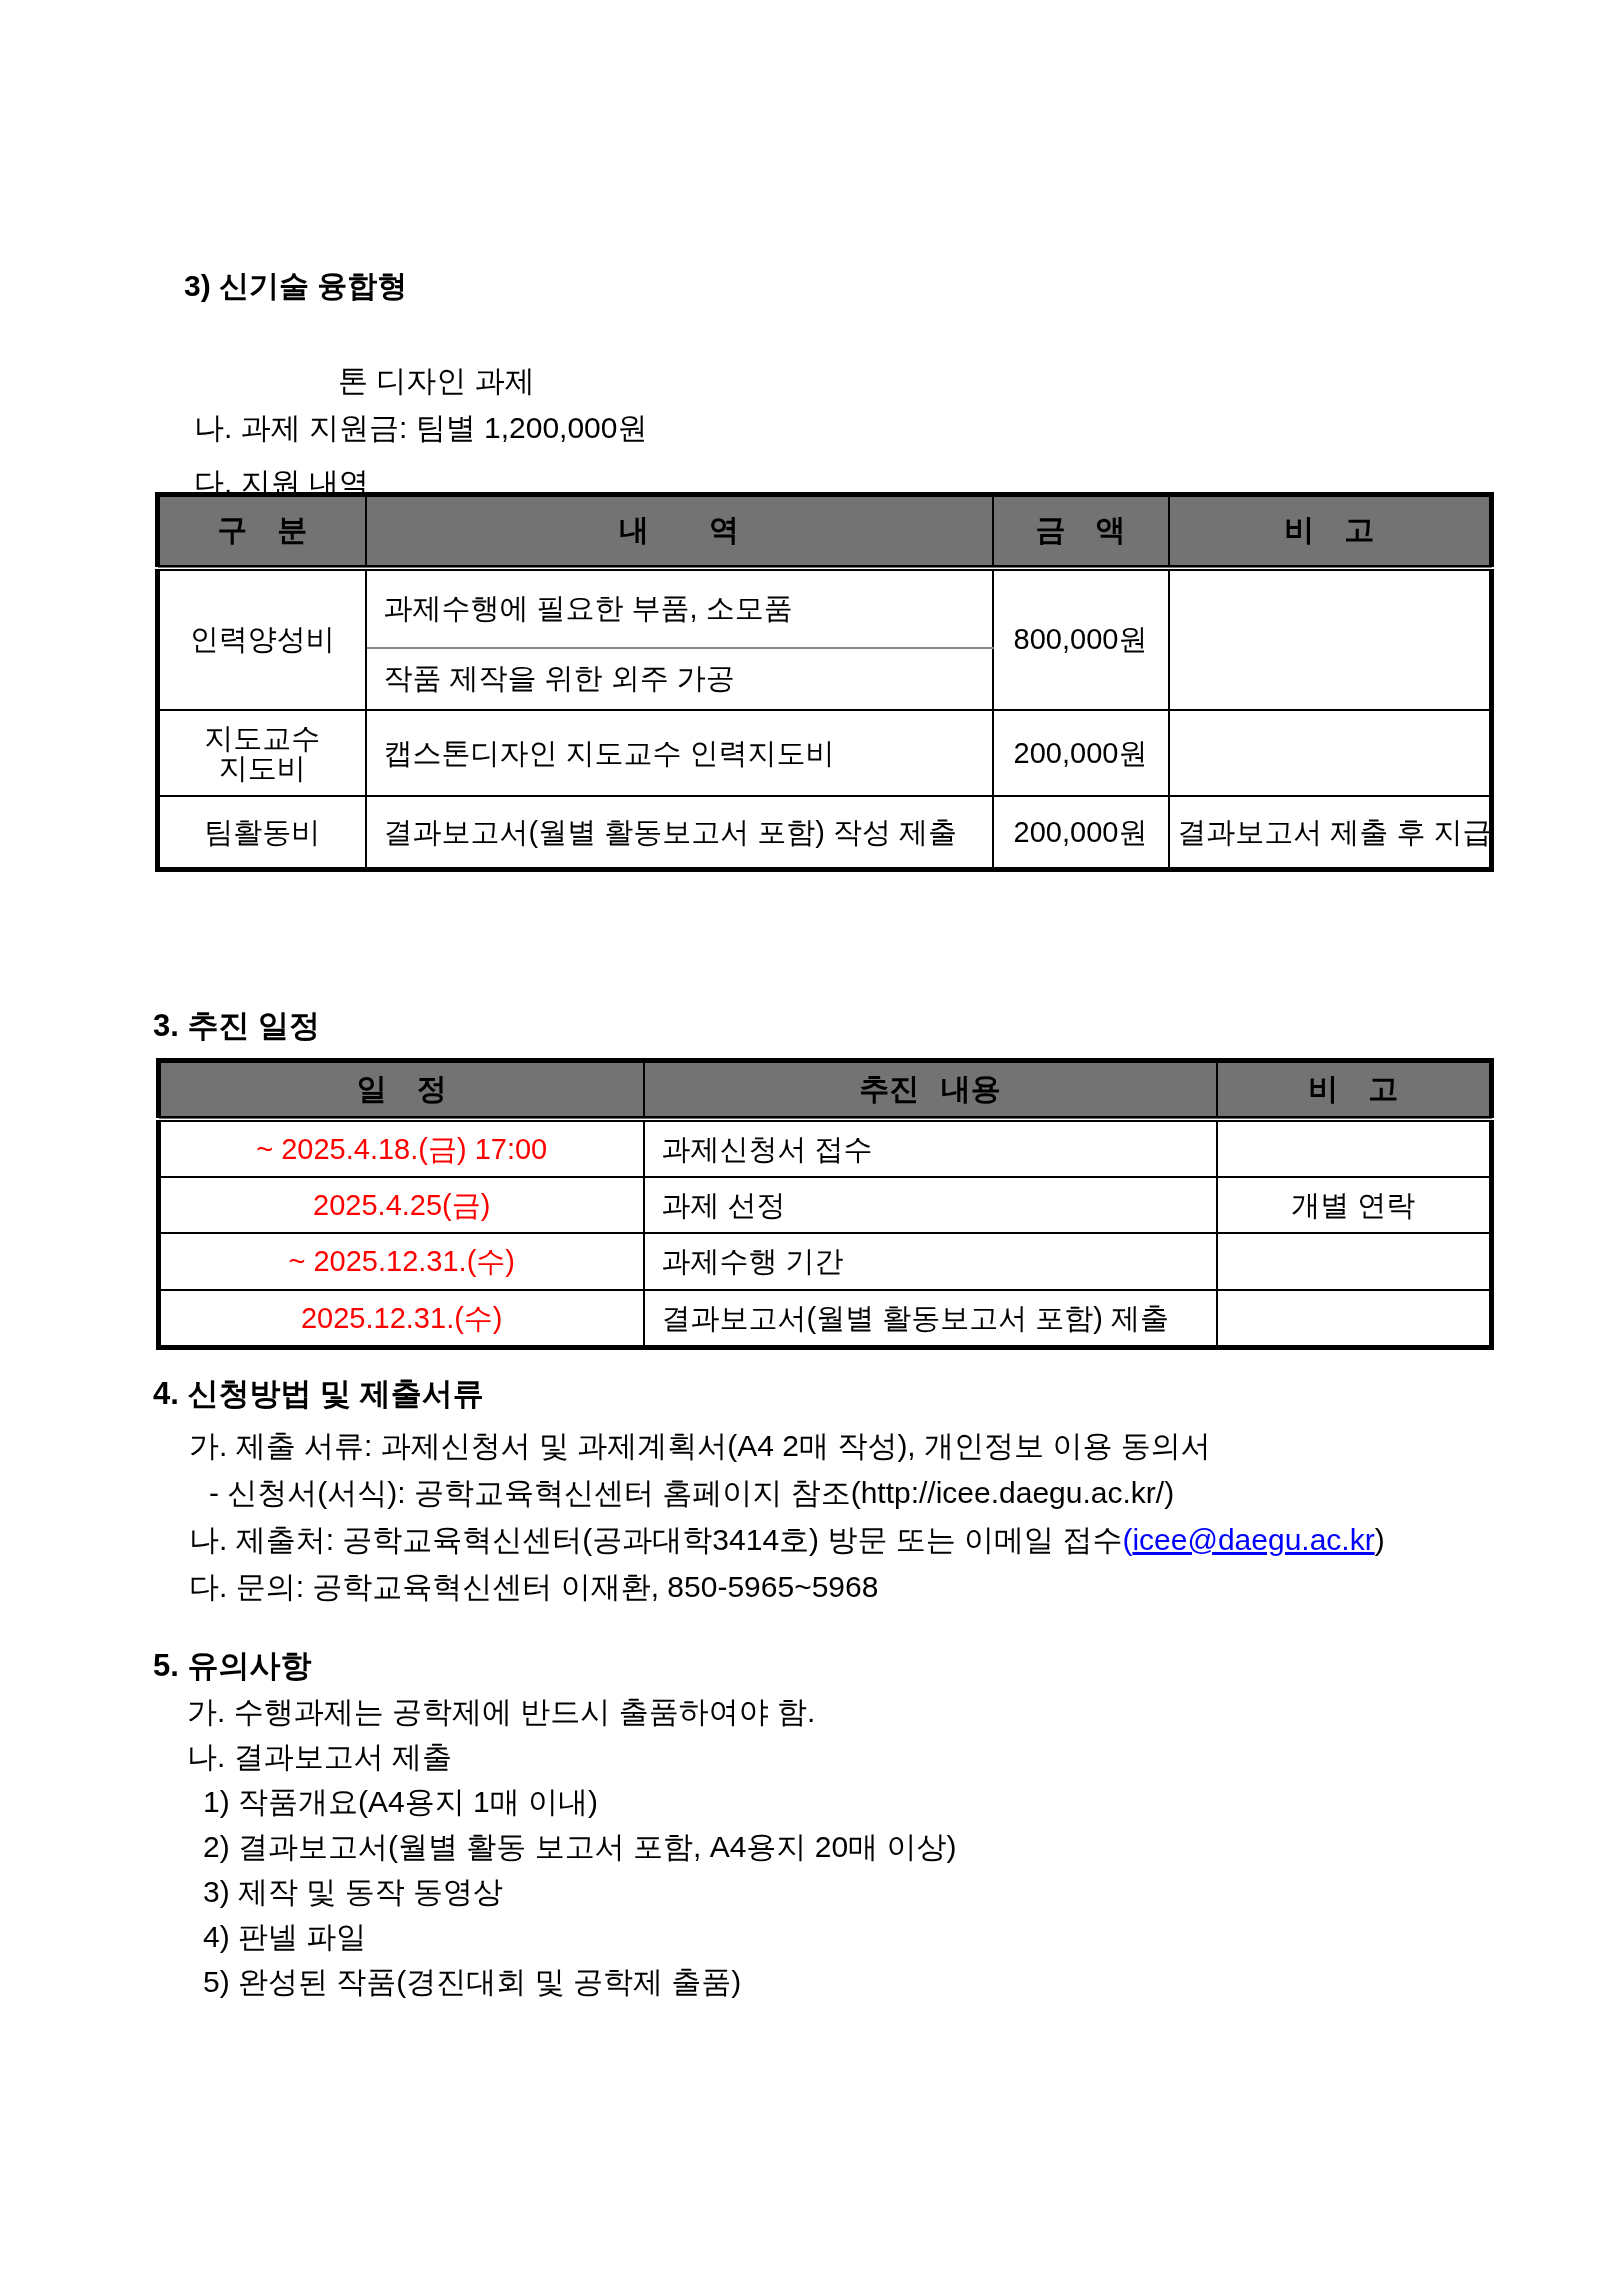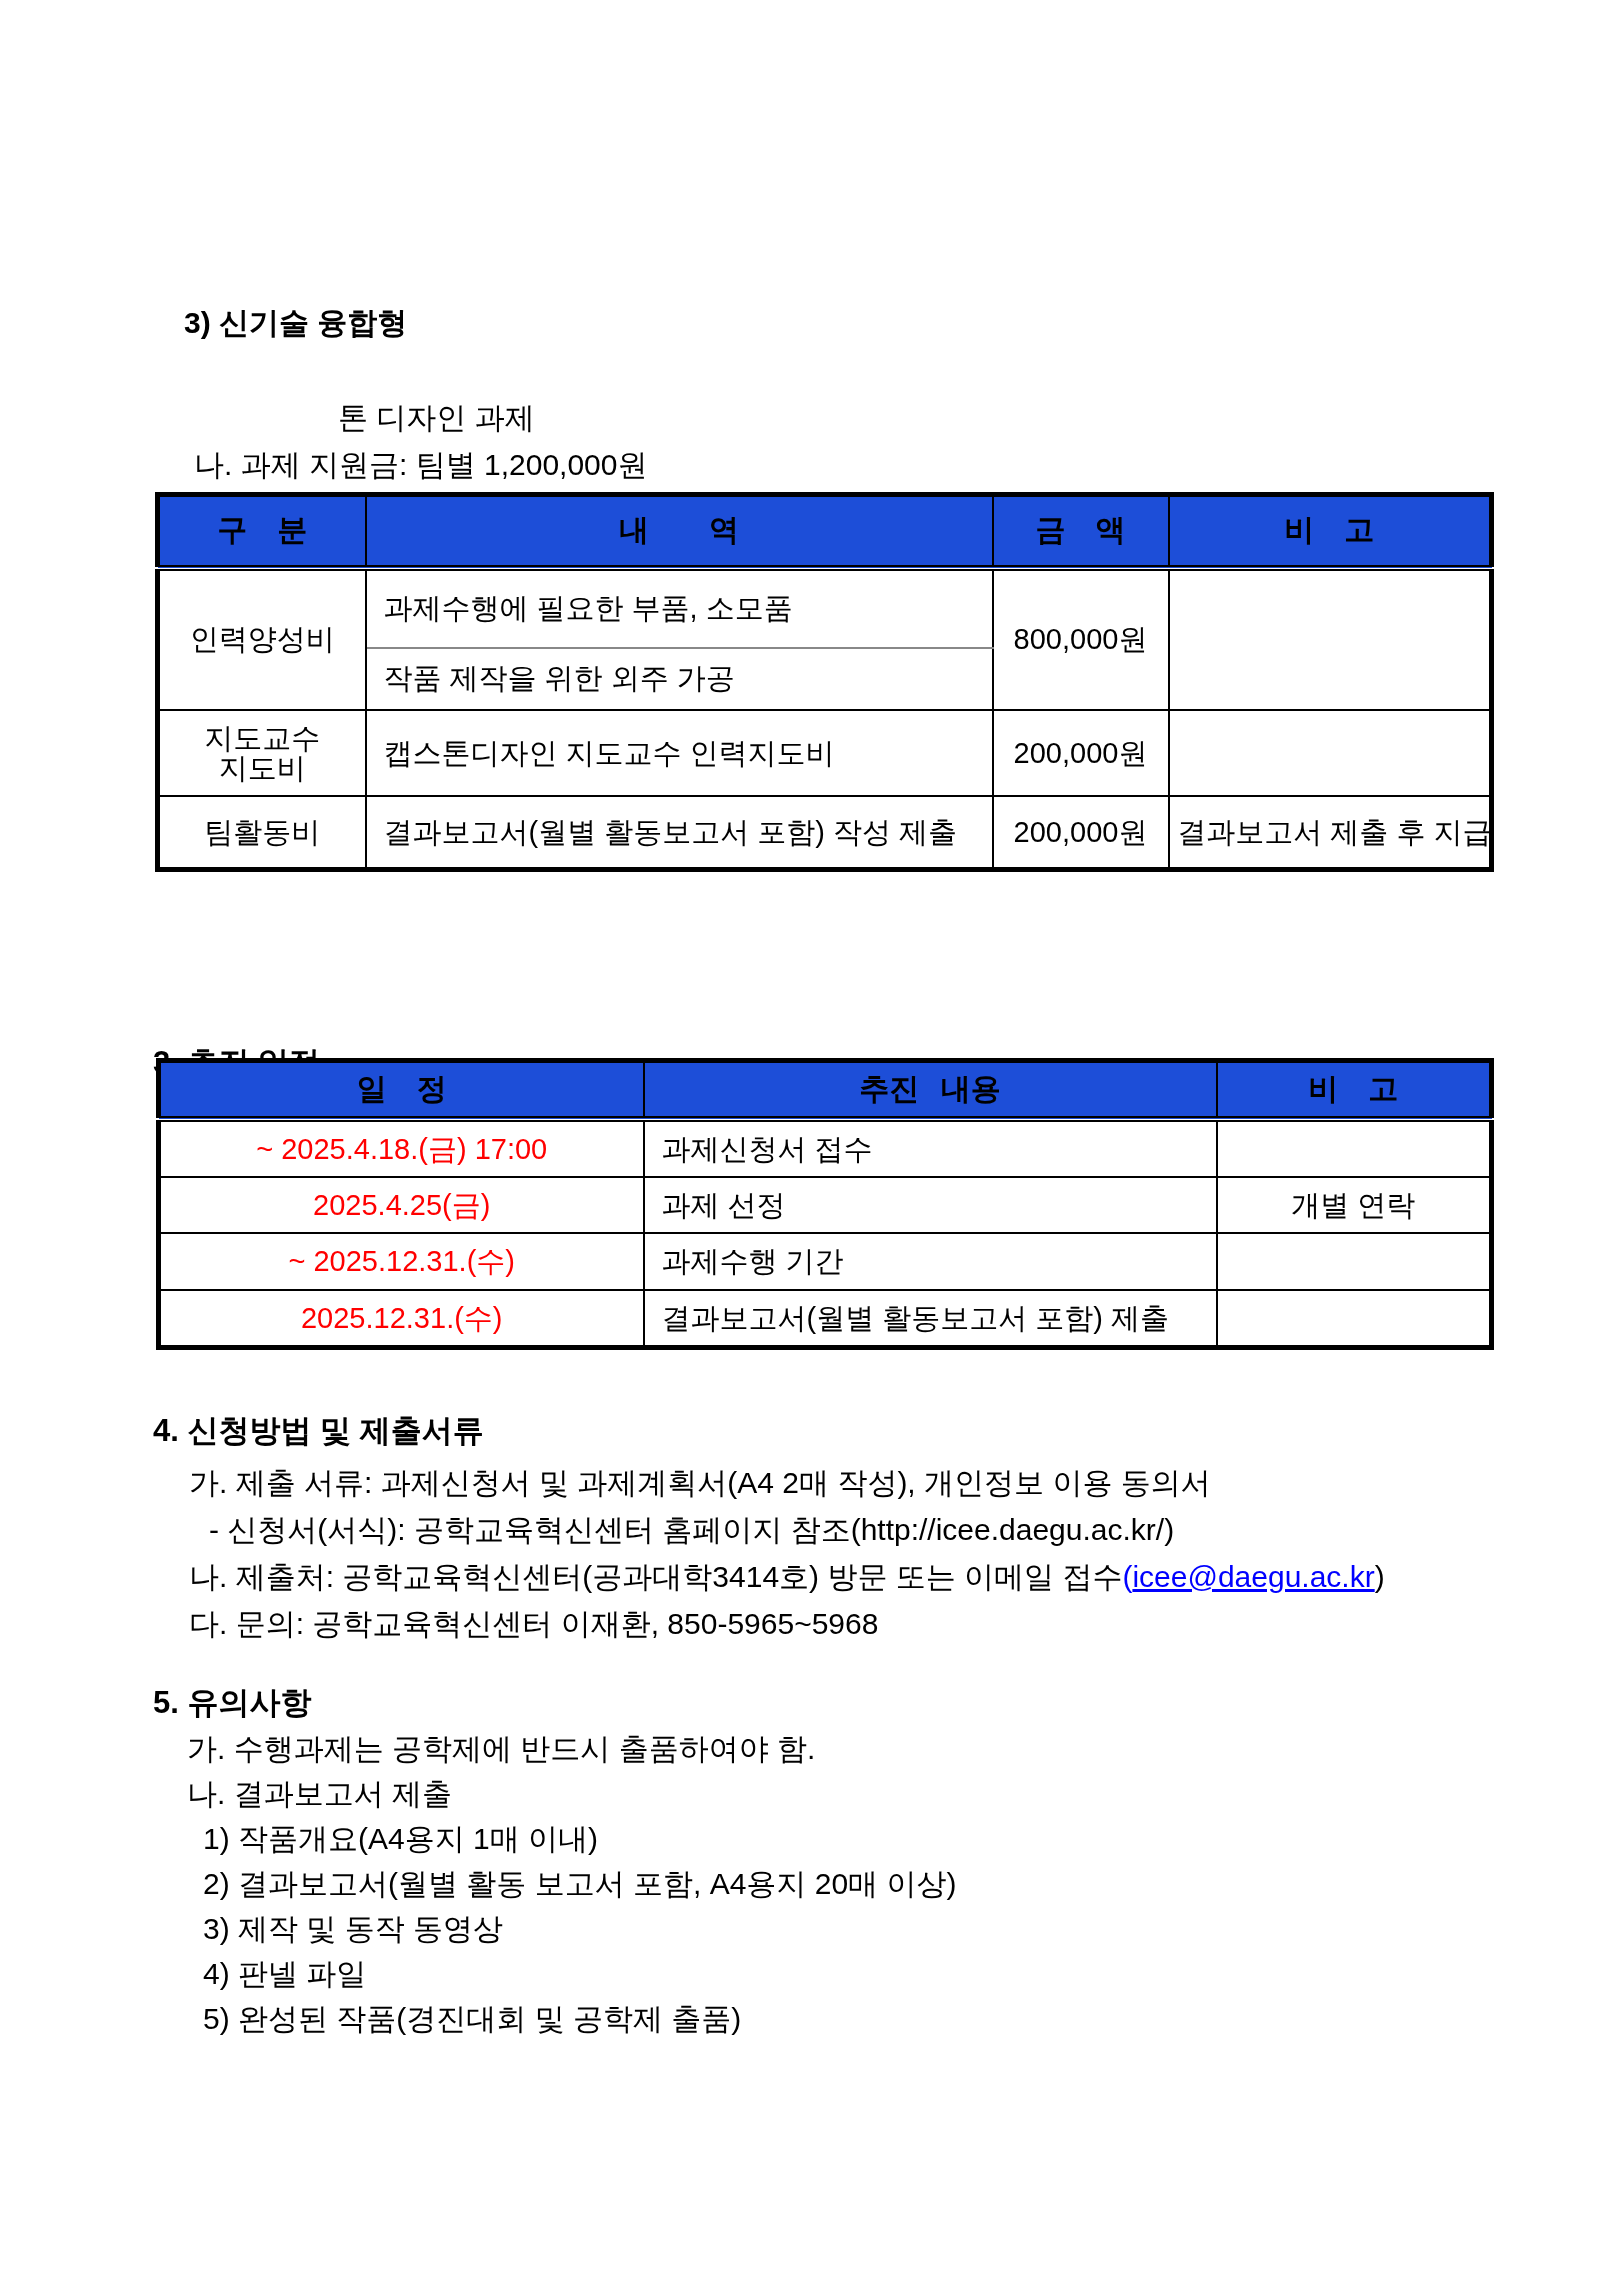--- a/index.html
+++ b/index.html
@@ -4,31 +4,31 @@
 <style>
   html,body{margin:0;padding:0;background:#ffffff;}
   .page{
     position:relative;
     width:1616px;height:2284px;
     background:#ffffff;
     font-family:"Liberation Sans", sans-serif;
     color:#000000;
     overflow:hidden;
   }
-  .abs{position:absolute;margin-top:37px;}
+  .abs{position:absolute;}
   .h{font-weight:bold;font-size:31px;line-height:1.1;white-space:nowrap;text-align:right;}
   .sub-h{font-weight:bold;font-size:30px;line-height:1.1;white-space:nowrap;}
   .bl{font-size:30px;line-height:1.1;white-space:nowrap;}
   .justify-wide{word-spacing:9.8px;}
 
   table{border-collapse:collapse;table-layout:fixed;position:absolute;background:#ffffff;}
   table, th, td{border:2px solid #000;}
   table.doc{border:5.2px solid #000;}
   thead th{
-    background:#1d4ed8;
+    background:#737373;
     border-bottom:6.5px double #000;
     font-size:30px;font-weight:bold;
     word-spacing:13px;
     text-align:center;vertical-align:middle;
   }
   td{
     font-size:29px;line-height:1.05;
     vertical-align:middle;text-align:center;
     padding:12px;
   }

